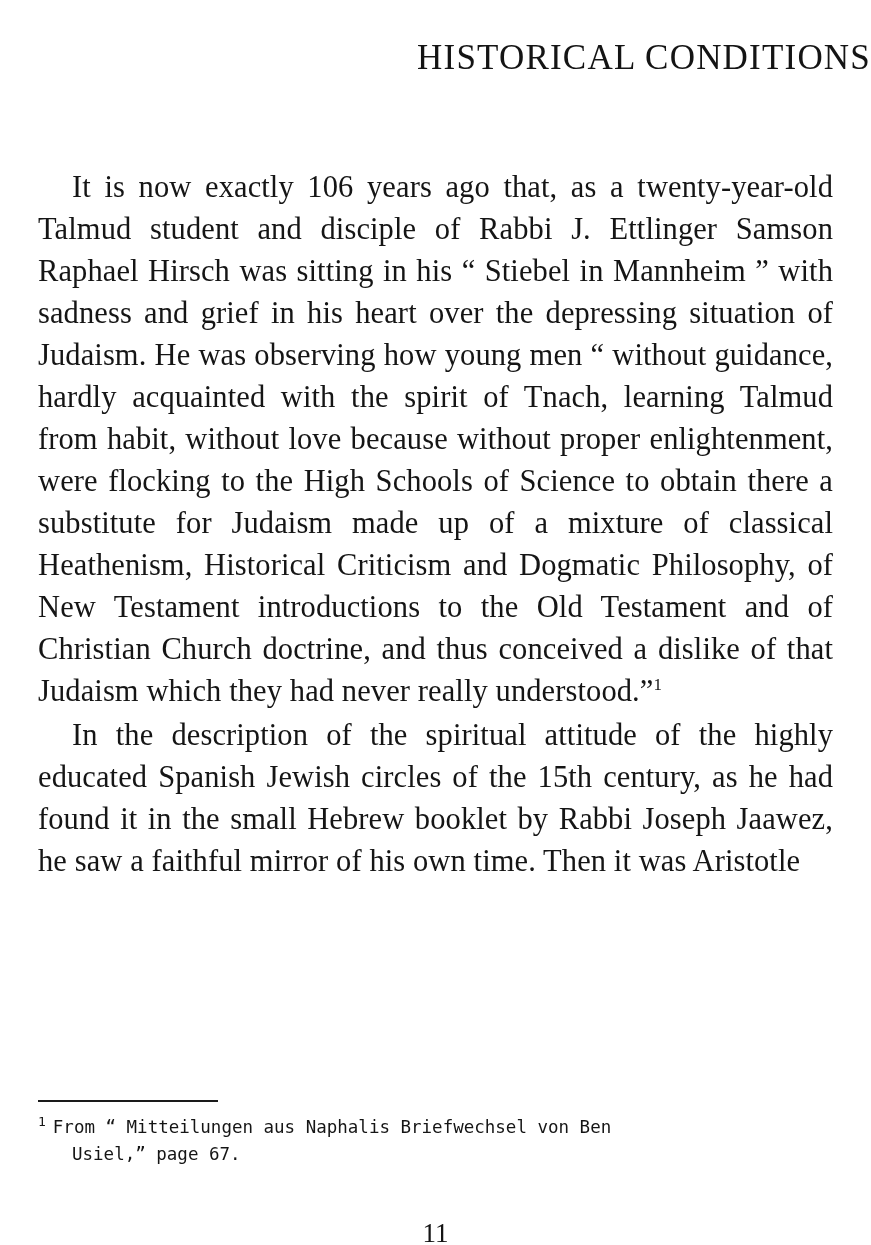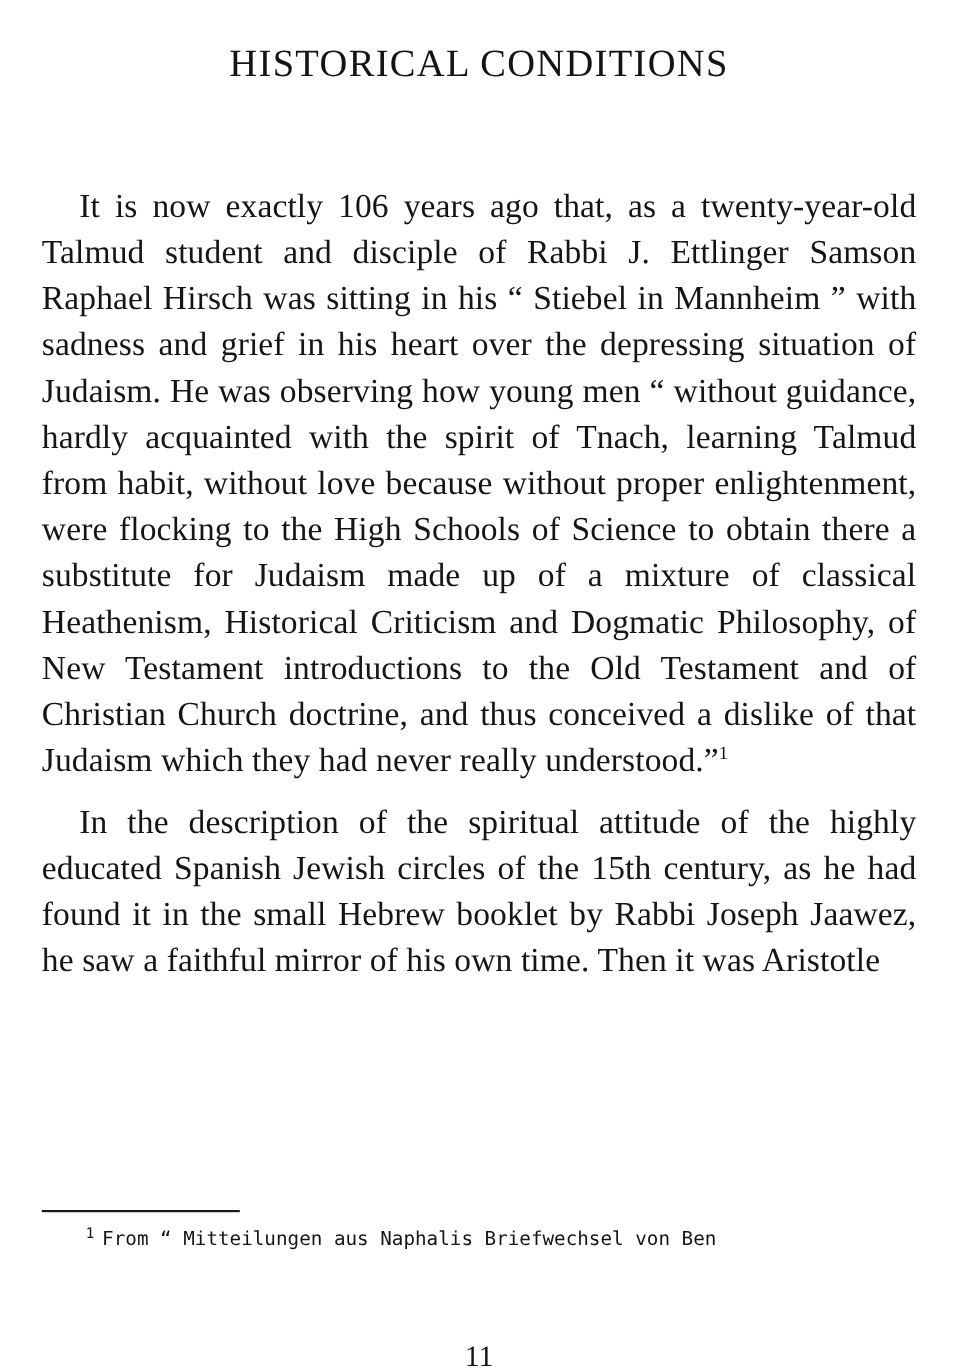--- a/index.html
+++ b/index.html
@@ -16,21 +16,21 @@
     overflow: hidden;
   }
   .page {
     width: 871px;
     height: 1245px;
     box-sizing: border-box;
     padding: 0;
     position: relative;
   }
   .page-header {
-    text-align: center;
+    text-align: right;
     font-family: "Liberation Serif", serif;
     font-size: 35px;
     letter-spacing: 1.2px;
     color: #141414;
     margin: 38px 0 0 0;
     font-weight: 400;
   }
   .body-block {
     position: absolute;
     left: 38px;
@@ -40,21 +40,21 @@
   p.para {
     margin: 0;
     font-size: 30.5px;
     line-height: 42px;
     text-align: justify;
     text-justify: inter-word;
     color: #151515;
     letter-spacing: 0.1px;
   }
   p.para + p.para {
-    margin-top: 14px;
+    margin-top: 2px;
   }
   p.para .indent {
     display: inline-block;
     width: 34px;
   }
   sup.fnref {
     font-size: 17px;
     vertical-align: super;
     line-height: 0;
   }
@@ -69,21 +69,20 @@
     height: 2px;
     background: #1a1a1a;
     margin: 0 0 12px 0;
   }
   .footnote {
     font-family: "DejaVu Sans Mono", monospace;
     font-size: 17.5px;
     line-height: 27px;
     color: #151515;
     text-align: justify;
-    margin-left: 40px;
   }
   .footnote .fnum {
     font-size: 13px;
     vertical-align: super;
     line-height: 0;
     margin-right: 7px;
   }
   .footnote .fn-line2 {
     display: block;
     padding-left: 34px;
@@ -108,18 +107,18 @@
   <div class="body-block">
 
     <p class="para"><span class="indent"></span><span>It is now exactly 106 years ago that, as a twenty-year-old Talmud student and disciple of Rabbi J. Ettlinger Samson Raphael Hirsch was sitting in his “ Stiebel in Mannheim ” with sadness and grief in his heart over the depressing situation of Judaism.   He was observing how young men “ without guidance, hardly acquainted with the spirit of Tnach, learning Talmud from habit, without love because without proper enlightenment, were flocking to the High Schools of Science to obtain there a substitute for Judaism made up of a mixture of classical Heathenism, Historical Criticism and Dogmatic Philosophy, of New Testament introductions to the Old Testament and of Christian Church doctrine, and thus conceived a dislike of that Judaism which they had never really understood.”</span><sup class="fnref">1</sup></p>
 
     <p class="para"><span class="indent"></span><span>In the description of the spiritual attitude of the highly educated Spanish Jewish circles of the 15th century, as he had found it in the small Hebrew booklet by Rabbi Joseph Jaawez, he saw a faithful mirror of his own time.   Then it was Aristotle</span></p>
 
   </div>
 
   <div class="footnote-area">
     <div class="footnote-rule"></div>
-    <div class="footnote"><span class="fnum">1</span><span>From “ Mitteilungen aus Naphalis Briefwechsel von Ben</span></div>
+    <div class="footnote"><span class="fnum">1</span><span>From “ Mitteilungen aus Naphalis Briefwechsel von Ben</span><span class="fn-line2">Usiel,” page 67.</span></div>
   </div>
 
   <div class="page-number">11</div>
 
 </div>
 
 </body></html>

